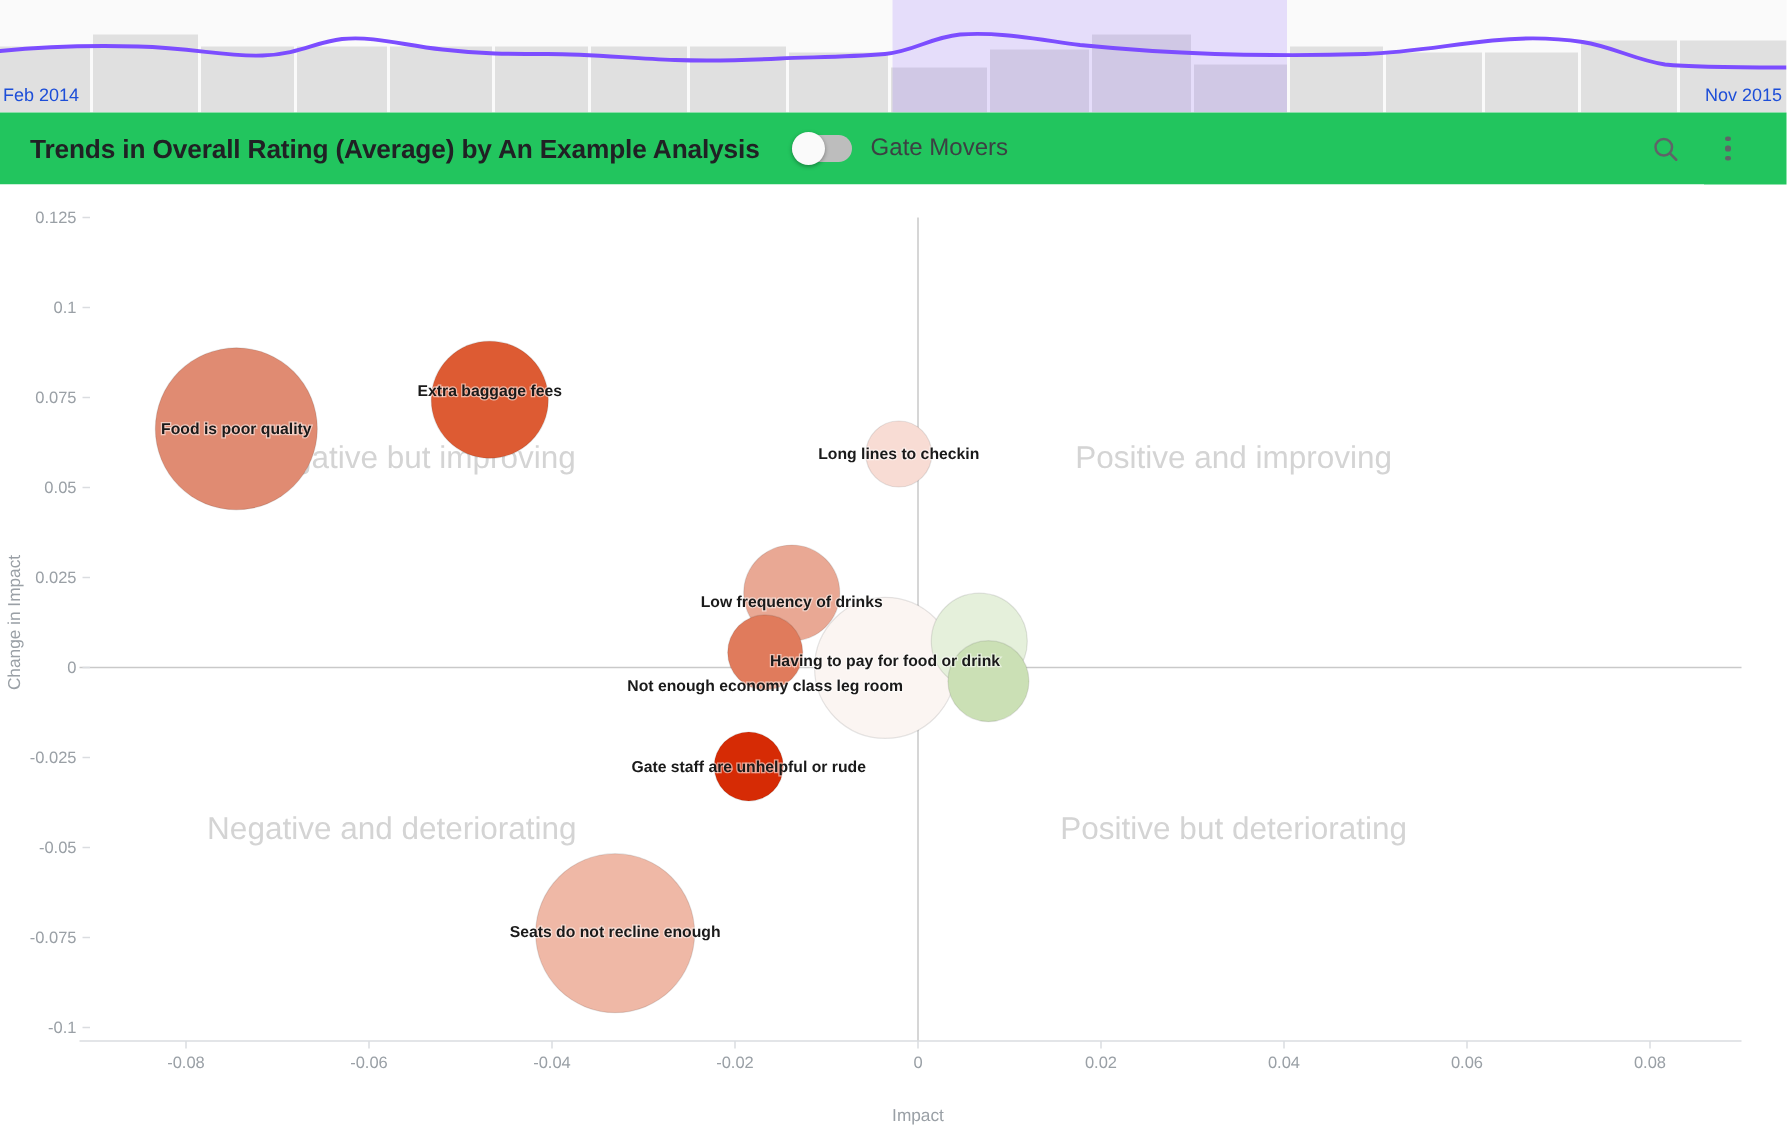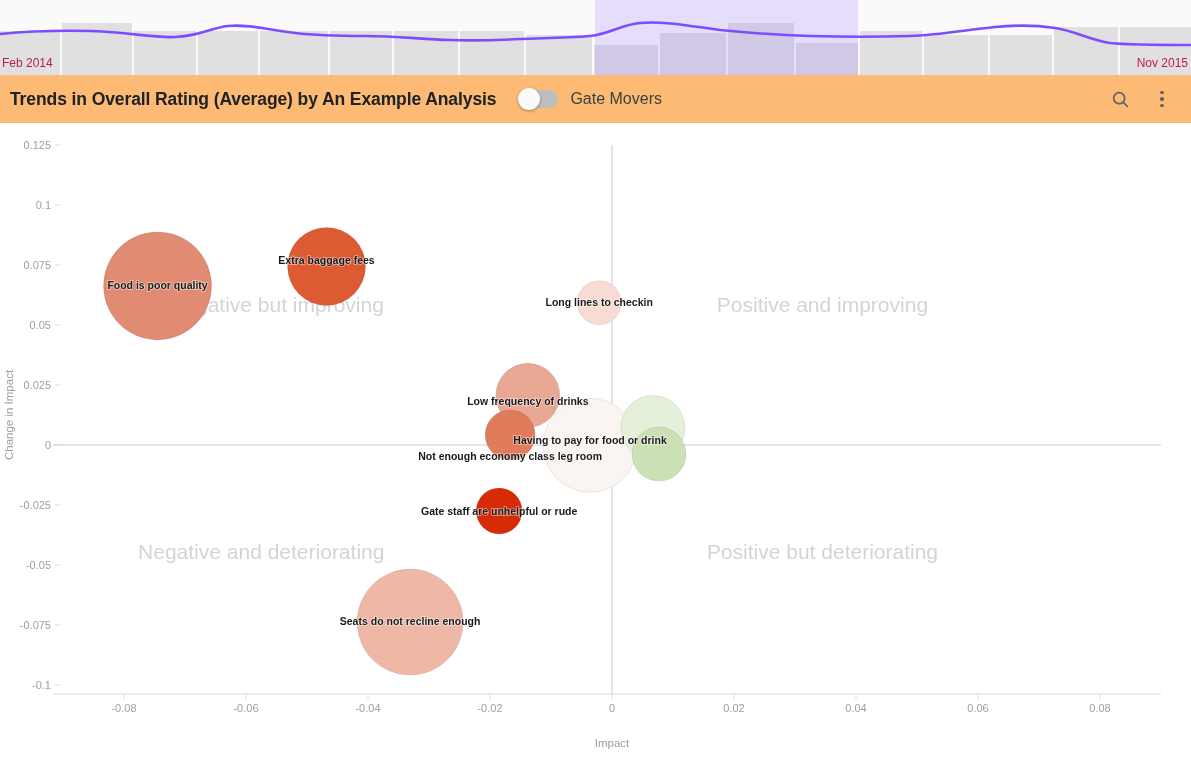--- a/index.html
+++ b/index.html
@@ -42,36 +42,36 @@
     pointer-events: none;
   }
   #timeline-line {
     position: absolute;
     left: 0; top: 0;
     width: 1191px; height: 75px;
   }
   .tl-label {
     position: absolute;
     font-size: 12px;
-    color: #be185d;
+    color: #1d4ed8;
     bottom: 5px;
     white-space: nowrap;
   }
   #tl-label-start { left: 2px; }
   #tl-label-end   { right: 3px; }
 
   
   #toolbar {
     position: absolute;
     left: 0; top: 75px;
     width: 1191px; height: 48px;
-    background: #fdba74;
+    background: #22c55e;
     display: flex;
     align-items: center;
-    padding: 0 10px;
+    padding: 0 20px;
     box-sizing: border-box;
   }
   #chart-title {
     font-size: 17.5px;
     font-weight: bold;
     color: #202124;
     white-space: nowrap;
     letter-spacing: -0.1px;
   }
   #filter-dropdown {

